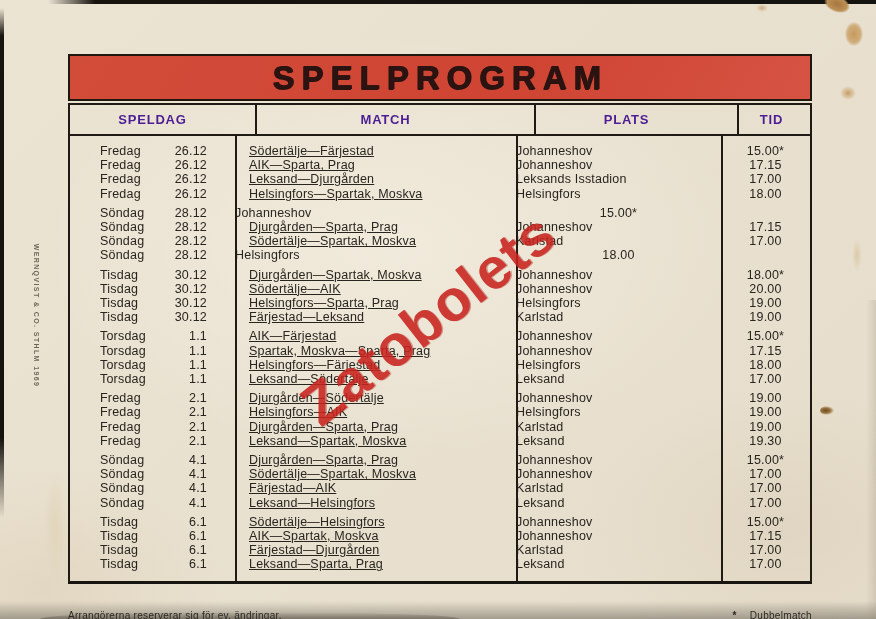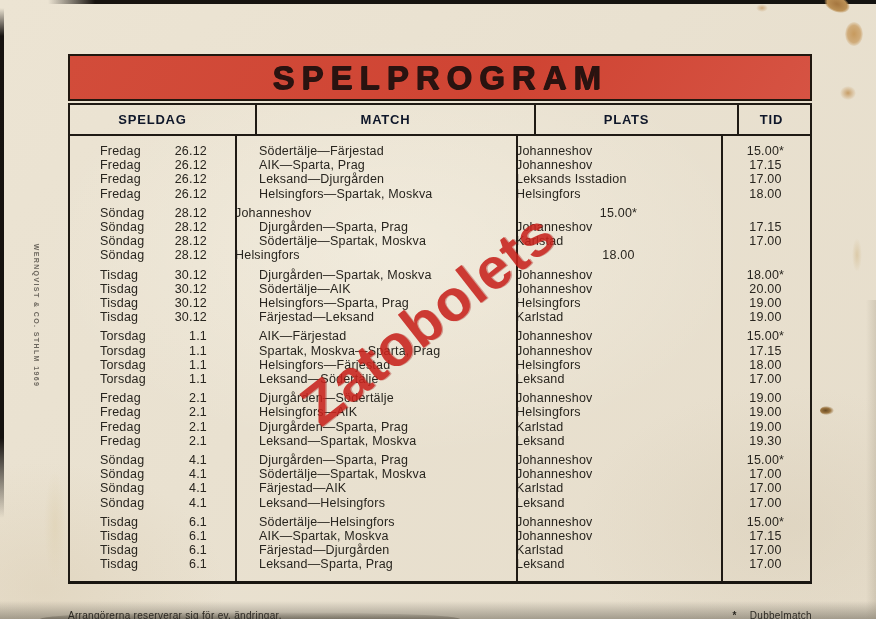--- a/index.html
+++ b/index.html
@@ -46,32 +46,32 @@
     transform:rotate(90deg);font-size:7px;letter-spacing:1.4px;color:#57524a;font-weight:bold;opacity:.85;}
 
   
   .schedule{position:absolute;left:68px;top:54px;width:744px;color:#26241f;}
   .banner{height:43px;background:linear-gradient(120deg,#d24c3a,#cf4433 60%,#d65343);
     border:2px solid #20170f;display:flex;align-items:center;justify-content:center;}
   .banner-title{font-size:33px;font-weight:bold;letter-spacing:7px;color:#2a1310;
     text-shadow:1px 0 0 #2a1310, 0 1px 0 #2a1310;}
   .header-row{margin-top:2px;border:2px solid #1f1a14;display:grid;
     grid-template-columns:165px 279px 203px 87px;height:29px;align-items:center;}
-  .header-cell{text-align:center;font-weight:bold;font-size:13px;letter-spacing:.8px;color:#0f172a;}
+  .header-cell{text-align:center;font-weight:bold;font-size:13px;letter-spacing:.8px;color:#4c1d95;}
   .header-cell + .header-cell{border-left:2px solid #1f1a14;height:29px;line-height:29px;margin-left:20px;}
   .tbody{position:relative;border-left:2px solid #1f1a14;border-right:2px solid #1f1a14;
     border-bottom:3px solid #181510;padding:8px 0 9px 0;}
   .divider{position:absolute;top:0;bottom:0;width:2px;background:#1f1a14;}
   .div-1{left:165px;} .div-2{left:446px;} .div-3{left:651px;}
   .group{margin-bottom:5px;}
   .group:last-child{margin-bottom:0;}
   .row{display:grid;grid-template-columns:165px 281px 205px 1fr;line-height:14.2px;font-size:12.5px;
     color:#28251f;letter-spacing:.2px;}
   .cell.day{display:flex;justify-content:space-between;padding:0 28px 0 30px;}
-  .cell.match{padding-left:24px;}
+  .cell.match{padding-left:14px;text-decoration:underline;}
   .cell.plats{}
   .cell.tid{text-align:center;}
 
   
   .footer{position:absolute;left:68px;top:610px;width:744px;display:flex;justify-content:space-between;
     font-size:10px;color:#2b2822;letter-spacing:.3px;}
   .footnote{display:flex;gap:13px;}
   .footnote .star{font-weight:bold;}
 
   

